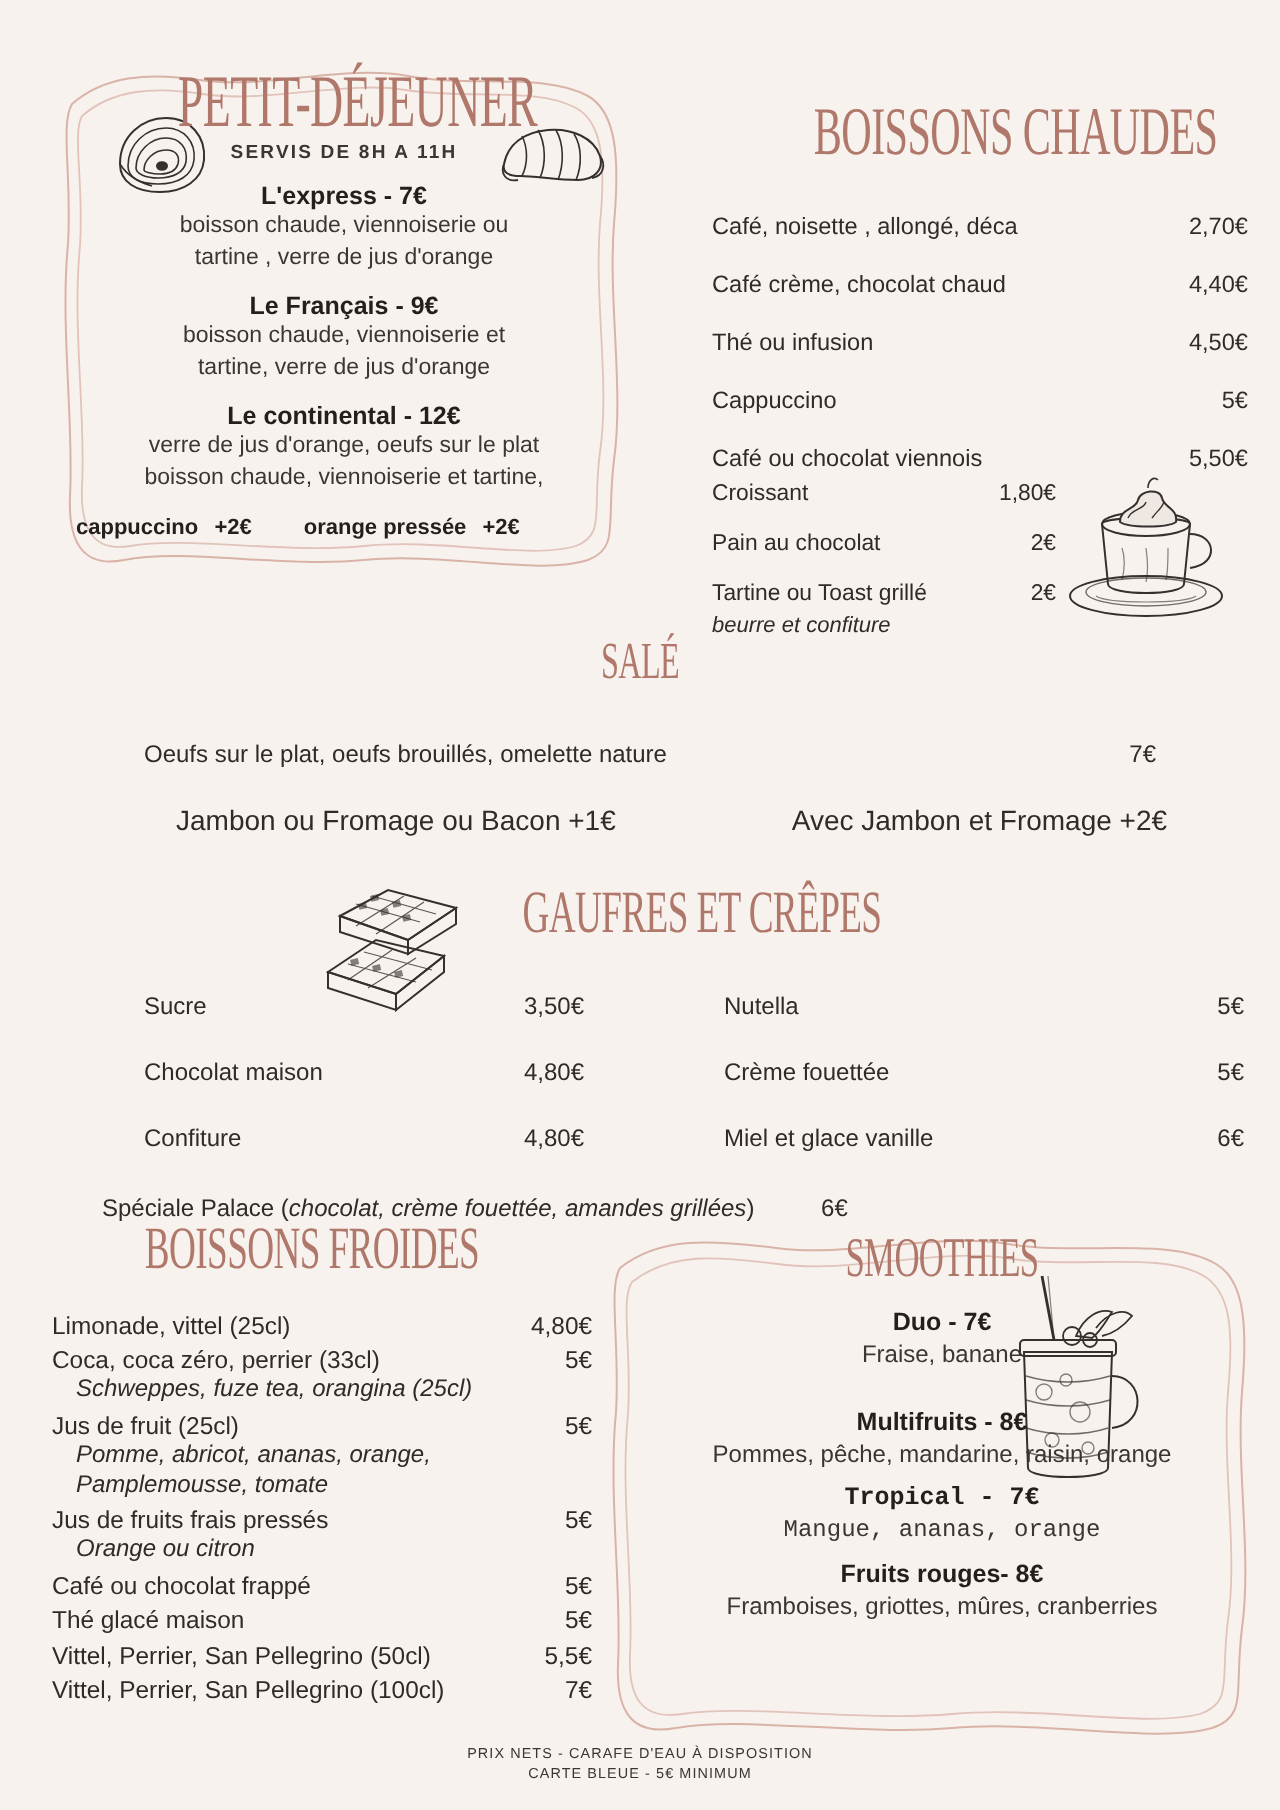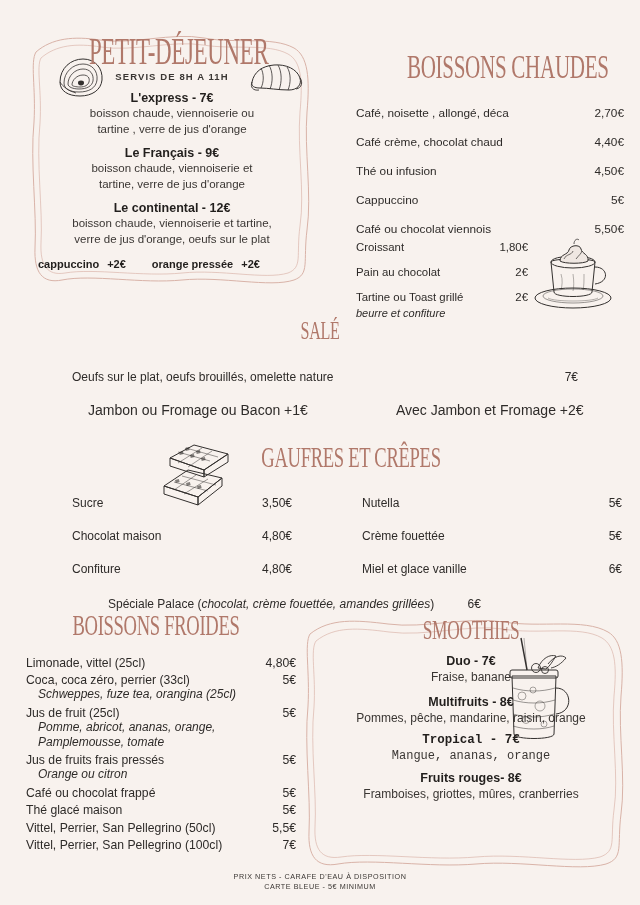--- a/index.html
+++ b/index.html
@@ -76,21 +76,21 @@
 
   
   #gaufres{position:absolute;left:0;top:440px;width:640px;}
   #gaufres .h{font-size:30px;margin-left:62px;}
   #gaufres .grid{margin-top:12px;padding:0 0 0 72px;}
   #gaufres .grow{display:flex;font-size:12px;padding:9.5px 0;}
   #gaufres .c1{width:190px;}
   #gaufres .c2{width:100px;}
   #gaufres .c3{width:200px;}
   #gaufres .c4{width:60px;text-align:right;}
-  #gaufres .special{font-size:12px;margin-top:12px;padding-left:108px;}
+  #gaufres .special{font-size:12px;margin-top:12px;padding-left:51px;}
   .waffle-ico{position:absolute;left:148px;top:2px;}
 
   
   #cold{position:absolute;left:8px;top:608px;width:296px;}
   #cold .h{font-size:30px;}
   #cold .list{margin-top:10px;}
   #cold .crow{display:flex;font-size:12.2px;padding:3.5px 0 0 0;}
   #cold .nm{flex:1;padding-left:18px;}
   #cold .pr{white-space:nowrap;padding-right:8px;}
   #cold .sub{font-style:italic;font-size:12px;padding-left:30px;line-height:15px;}
@@ -160,22 +160,22 @@
       </div>
 
       <div>
         <div class="formula">Le Français - 9€</div>
         <div class="desc">boisson chaude, viennoiserie et</div>
         <div class="desc">tartine, verre de jus d'orange</div>
       </div>
 
       <div>
         <div class="formula">Le continental  - 12€</div>
+        <div class="desc">verre de jus d'orange, oeufs sur le plat</div>
         <div class="desc">boisson chaude, viennoiserie et tartine,</div>
-        <div class="desc">verre de jus d'orange, oeufs sur le plat</div>
       </div>
 
       <div class="extras">
         <span>
           <span>cappuccino</span>
           <span style="margin-left:5px;">+2€</span>
         </span>
         <span>
           <span>orange pressée</span>
           <span style="margin-left:5px;">+2€</span>
@@ -392,21 +392,21 @@
         <circle cx="37" cy="56" r="3" stroke="#33302e" stroke-width="0.7" fill="none" opacity="0.6"></circle>
       </svg>
     </span>
 
     <div class="inner">
       <div class="heading h">SMOOTHIES</div>
       <div>
         <div class="nm">Duo - 7€</div>
         <div class="ing">Fraise, banane</div>
       </div>
-      <div style="margin-top:11px;">
+      <div style="margin-top:20px;">
         <div class="nm">Multifruits - 8€</div>
         <div class="ing">Pommes, pêche, mandarine, raisin, orange</div>
       </div>
       <div style="font-family:Liberation Mono, monospace;">
         <div class="nm">Tropical - 7€</div>
         <div class="ing">Mangue, ananas, orange</div>
       </div>
       <div style="margin-top:8px;">
         <div class="nm">Fruits rouges- 8€</div>
         <div class="ing">Framboises, griottes, mûres, cranberries</div>

